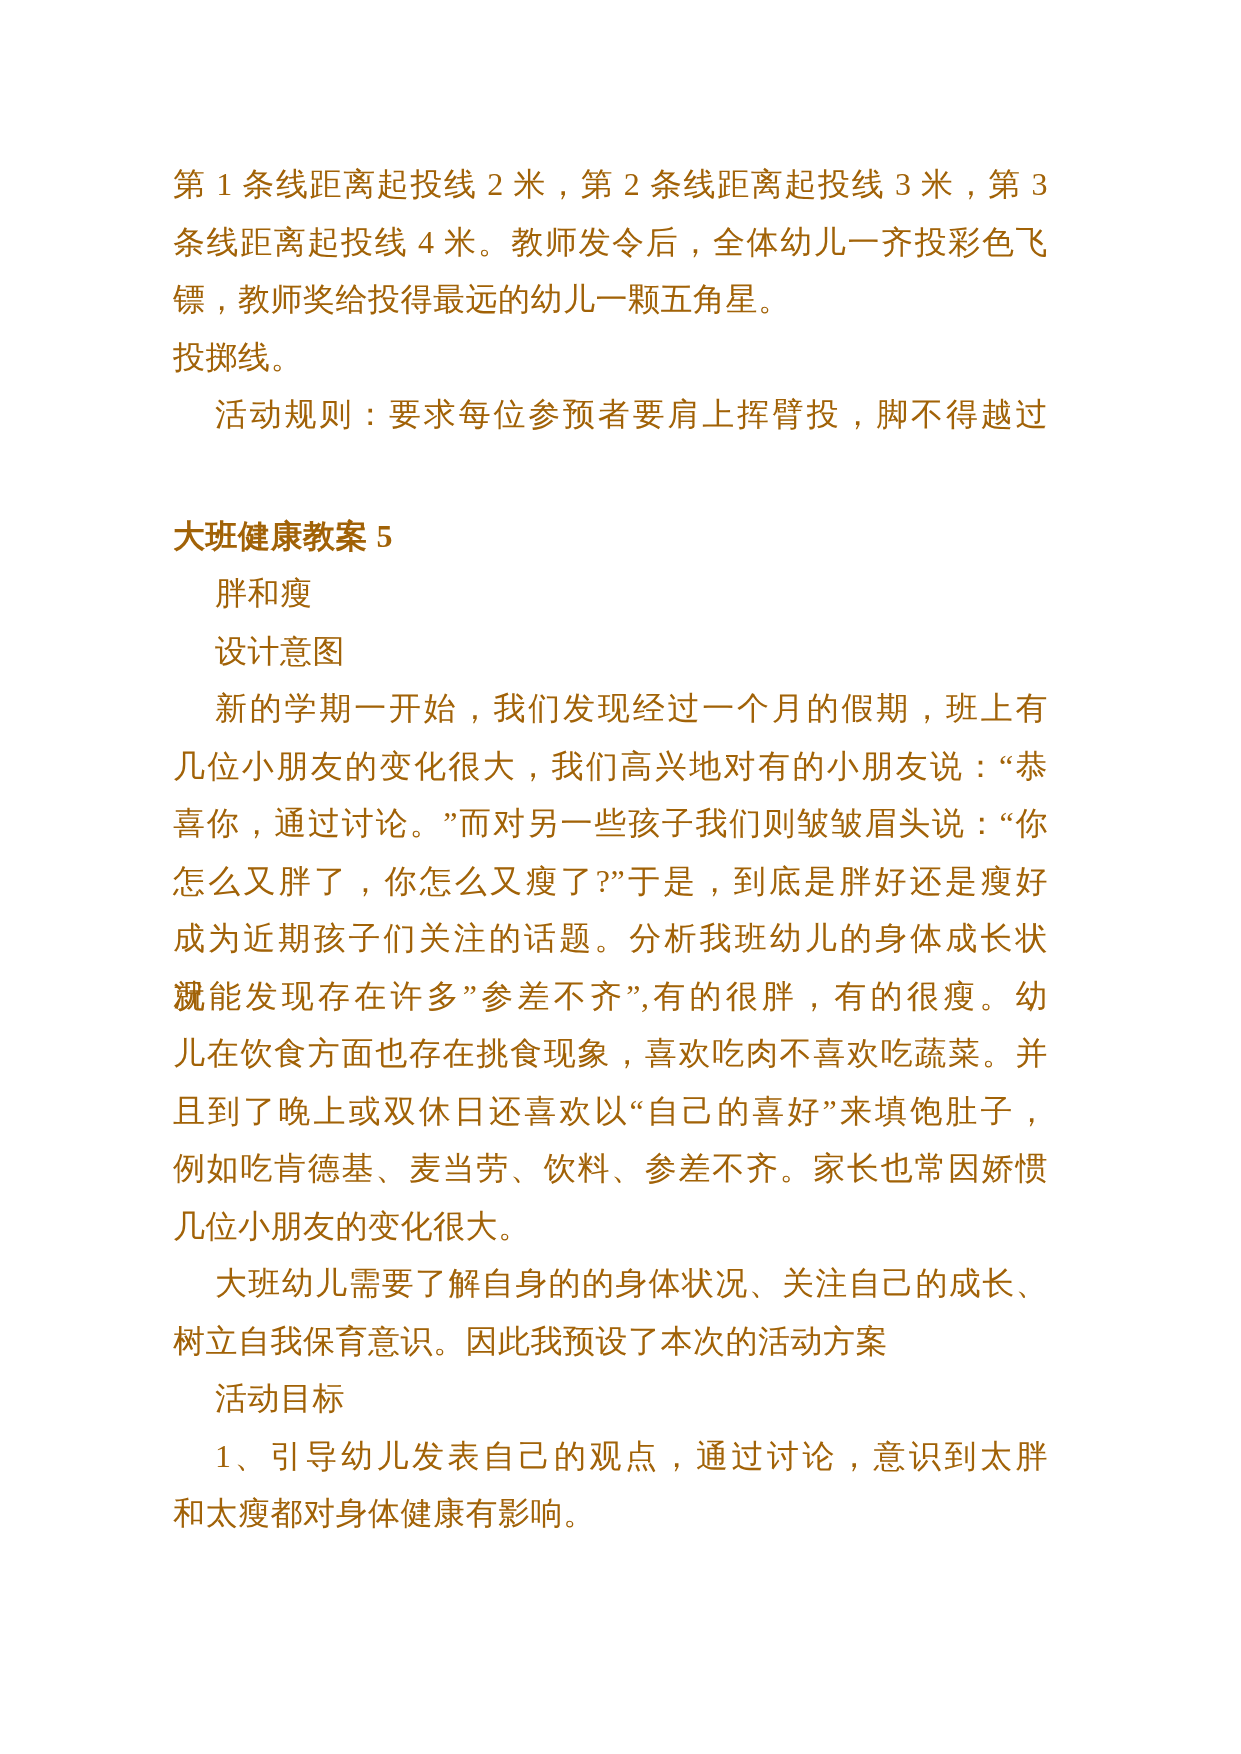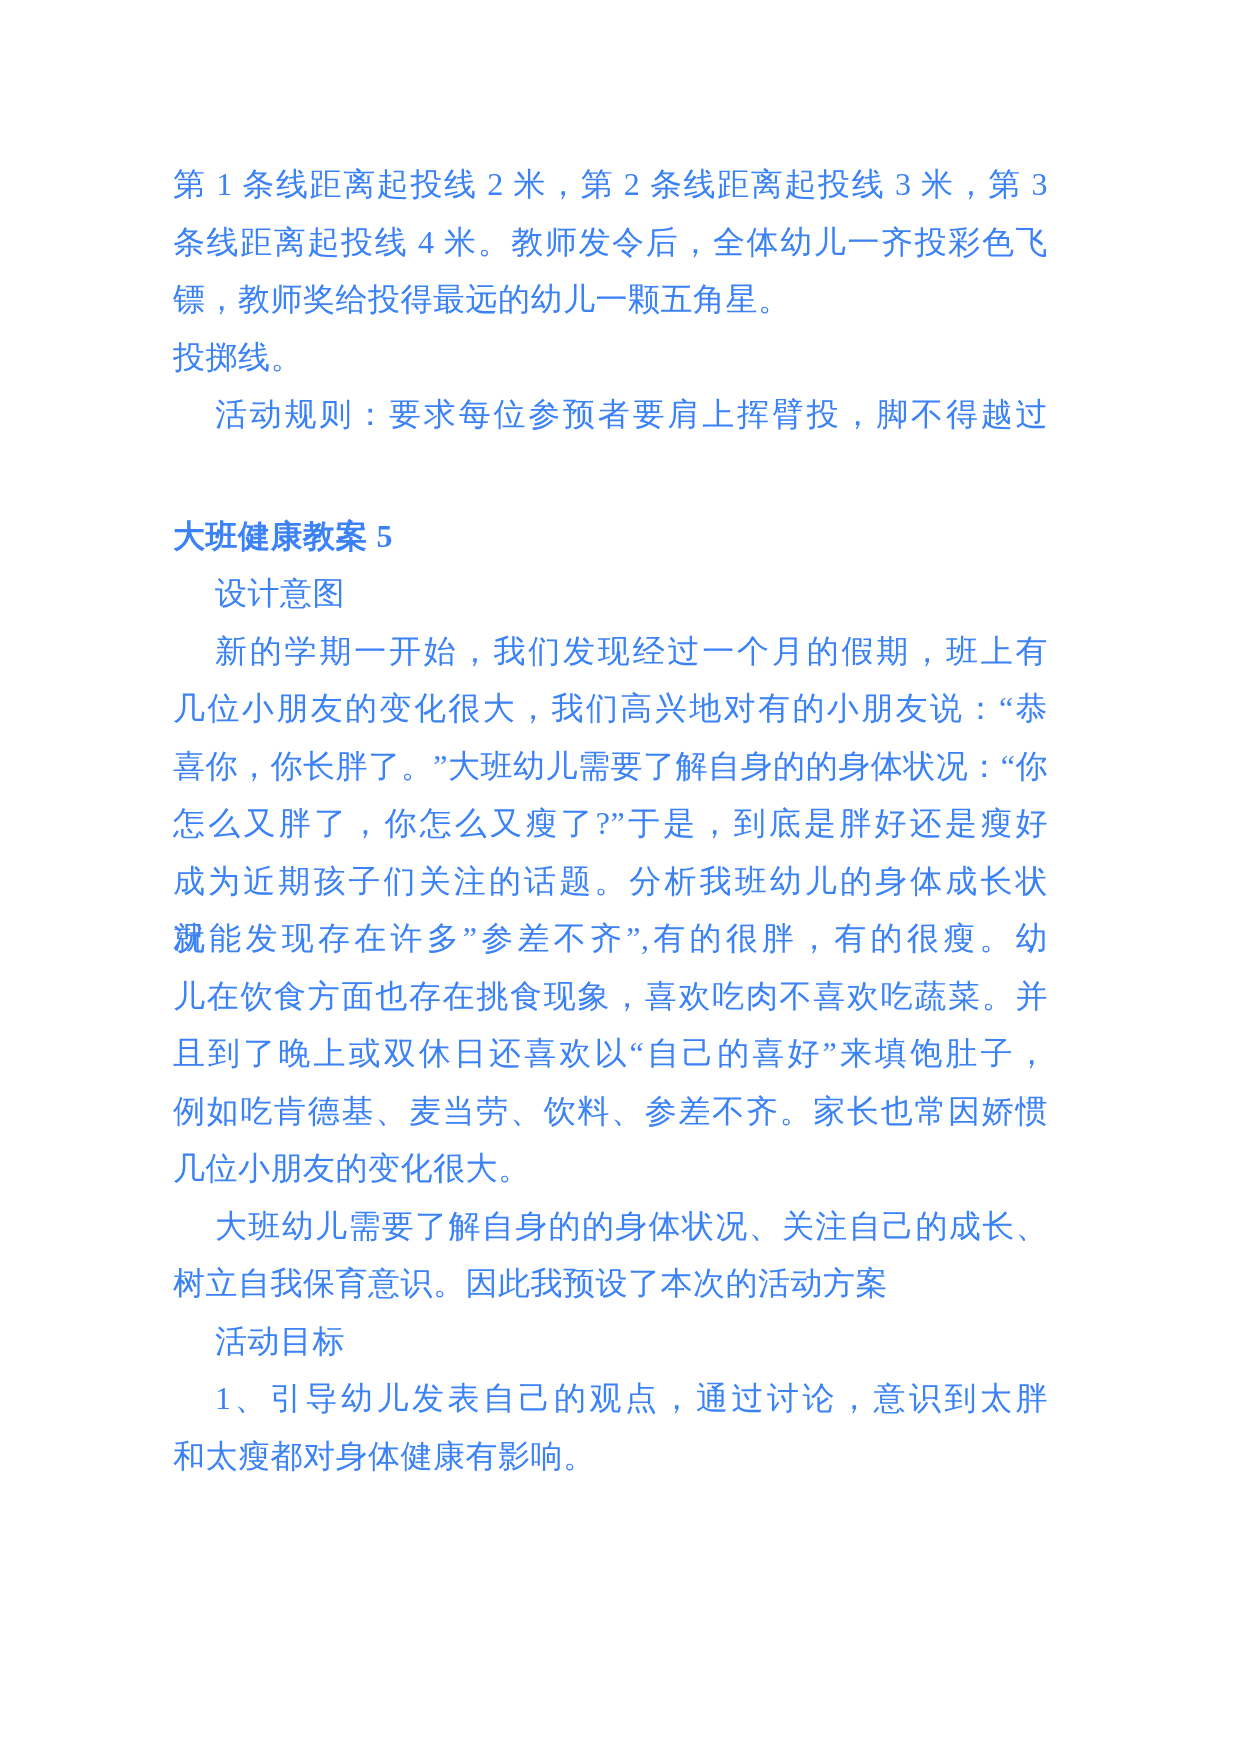--- a/index.html
+++ b/index.html
@@ -20,21 +20,21 @@
     position: absolute;
     left: 173px;
     top: 156px;
     width: 875px;
   }
   .line {
     font-family: "Liberation Serif", "DejaVu Serif", serif;
     font-size: 32px;
     line-height: 57.5px;
     height: 57.5px;
-    color: #3b82f6;
+    color: #a16207;
     font-weight: 400;
     text-align: left;
     letter-spacing: 0.5px;
   }
   .line.indent {
     padding-left: 42px;
   }
   .line.justify {
     text-align: justify;
     text-align-last: justify;
@@ -49,24 +49,25 @@
 <body>
 
 <div class="page">
   <div class="content">
       <div class="line justify">第 1 条线距离起投线 2 米，第 2 条线距离起投线 3 米，第 3</div>
       <div class="line justify">条线距离起投线 4 米。教师发令后，全体幼儿一齐投彩色飞</div>
       <div class="line">镖，教师奖给投得最远的幼儿一颗五角星。</div>
       <div class="line">投掷线。</div>
       <div class="line indent justify">活动规则：要求每位参预者要肩上挥臂投，脚不得越过</div>
       <div class="line gap">大班健康教案 5</div>
+      <div class="line indent">胖和瘦</div>
       <div class="line indent">设计意图</div>
       <div class="line indent justify">新的学期一开始，我们发现经过一个月的假期，班上有</div>
       <div class="line justify">几位小朋友的变化很大，我们高兴地对有的小朋友说：“恭</div>
-      <div class="line justify">喜你，你长胖了。”大班幼儿需要了解自身的的身体状况：“你</div>
+      <div class="line justify">喜你，通过讨论。”而对另一些孩子我们则皱皱眉头说：“你</div>
       <div class="line justify">怎么又胖了，你怎么又瘦了?”于是，到底是胖好还是瘦好</div>
       <div class="line justify">成为近期孩子们关注的话题。分析我班幼儿的身体成长状况，</div>
       <div class="line justify">就能发现存在许多”参差不齐”,有的很胖，有的很瘦。幼</div>
       <div class="line justify">儿在饮食方面也存在挑食现象，喜欢吃肉不喜欢吃蔬菜。并</div>
       <div class="line justify">且到了晚上或双休日还喜欢以“自己的喜好”来填饱肚子，</div>
       <div class="line justify">例如吃肯德基、麦当劳、饮料、参差不齐。家长也常因娇惯</div>
       <div class="line">几位小朋友的变化很大。</div>
       <div class="line indent justify">大班幼儿需要了解自身的的身体状况、关注自己的成长、</div>
       <div class="line">树立自我保育意识。因此我预设了本次的活动方案</div>
       <div class="line indent">活动目标</div>

